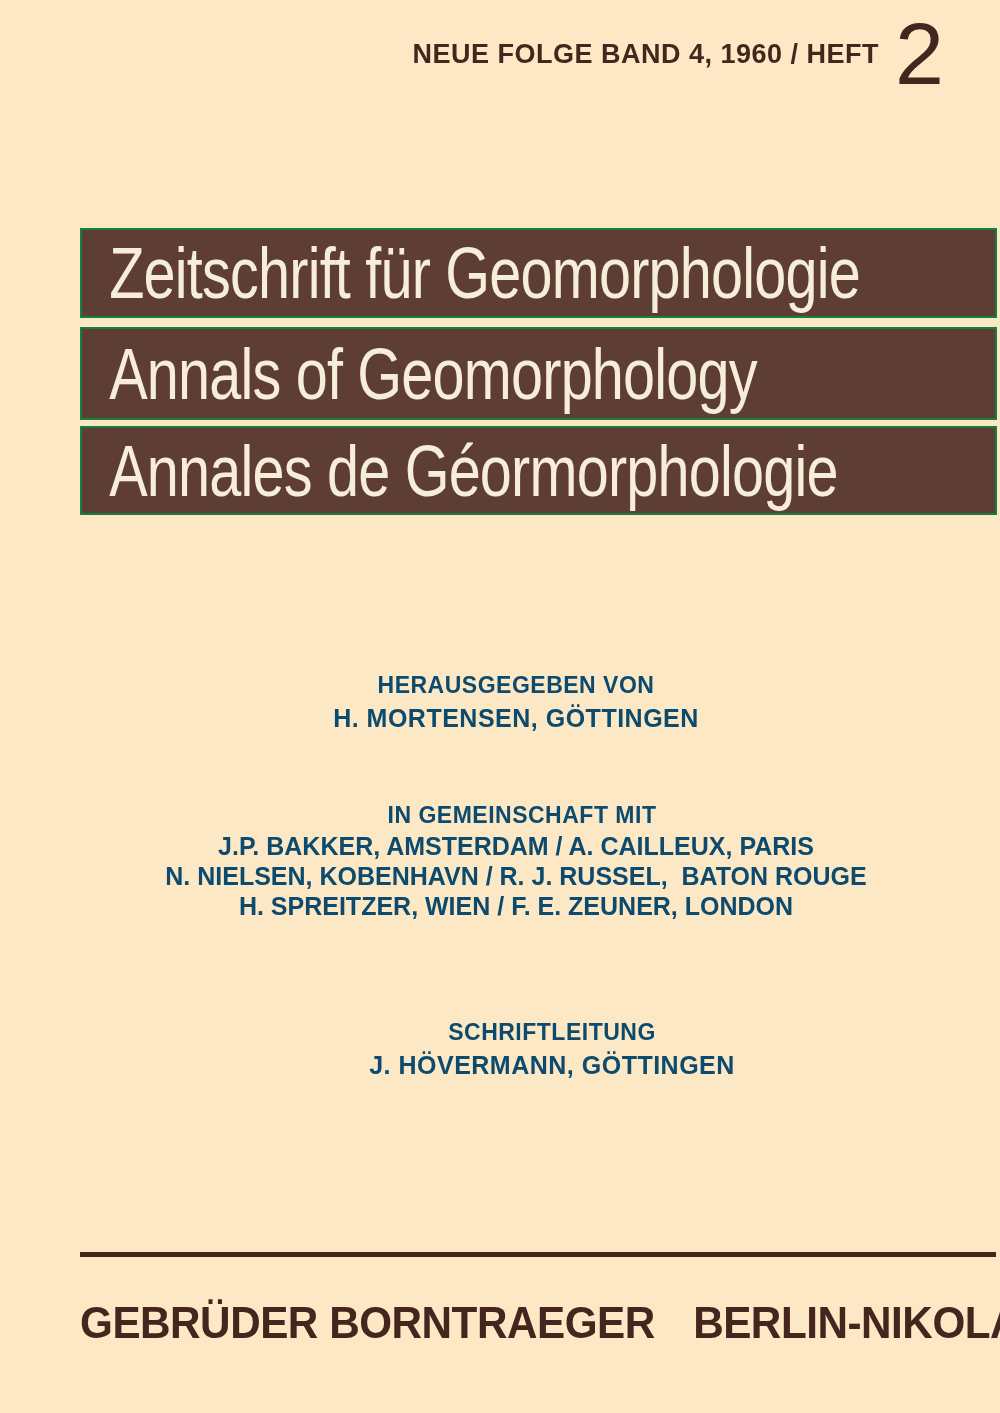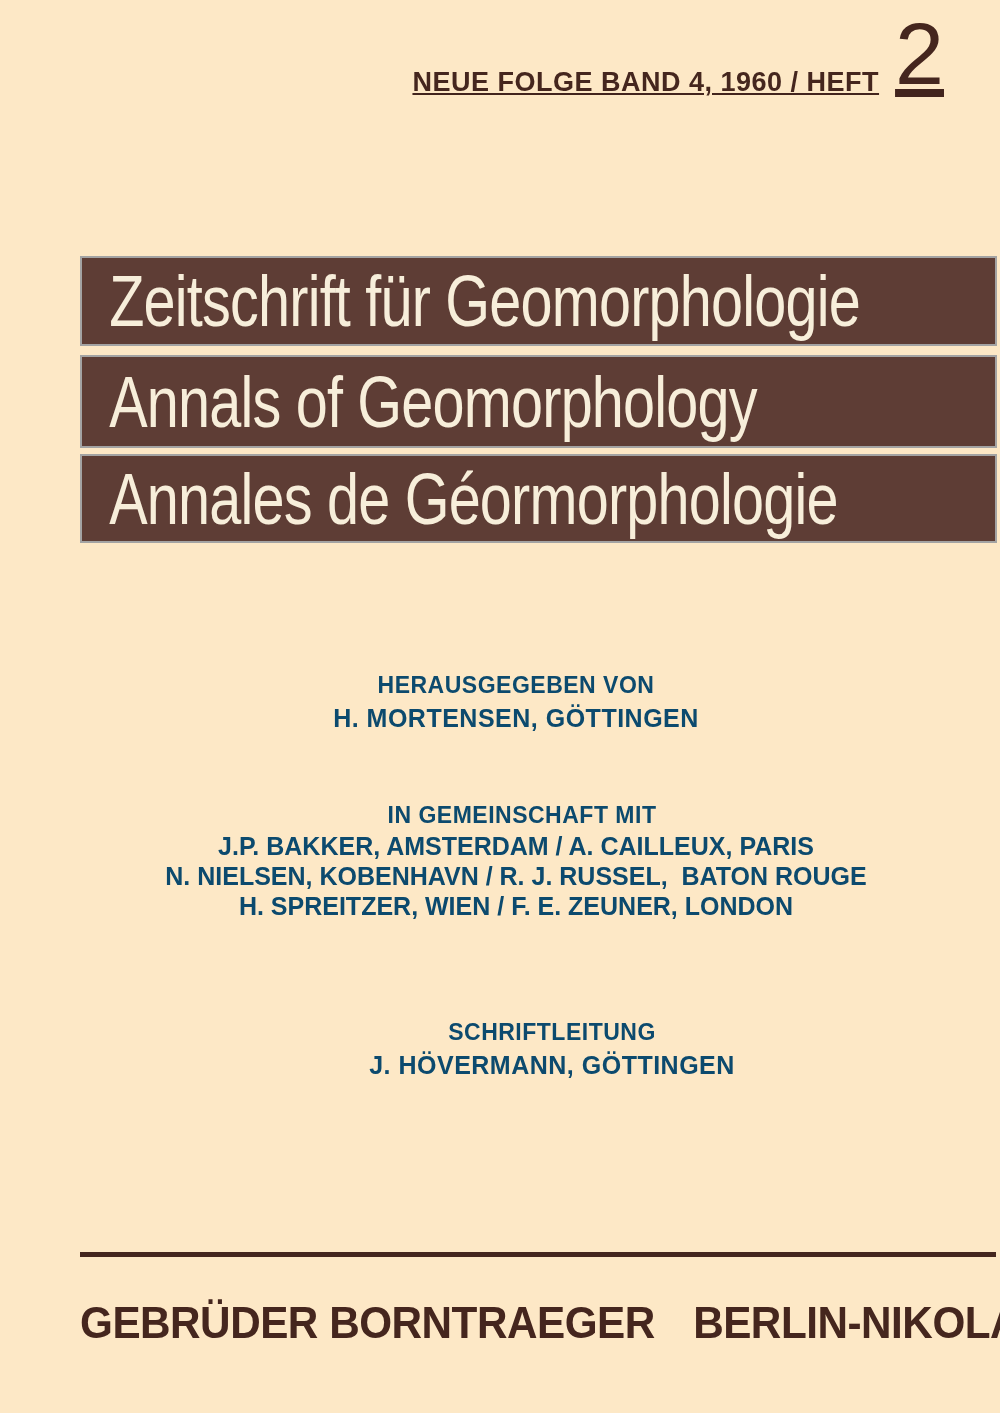--- a/index.html
+++ b/index.html
@@ -15,48 +15,46 @@
     color: #42241d;
     overflow: hidden;
   }
 
   
   .issue-line {
     position: absolute;
     top: 10px;
     right: 56px;
     display: flex;
-    align-items: flex-end;
+    align-items: center;
     gap: 16px;
-    text-decoration: underline;
   }
   .issue-label {
     font-size: 27px;
     font-weight: 700;
     letter-spacing: 0.5px;
     color: #45261e;
   }
   .issue-number {
     font-size: 88px;
     font-weight: 400;
     color: #45261e;
     line-height: 1;
   }
 
   
   .band {
     position: absolute;
     left: 80px;
     width: 917px;
     background: #5e3d35;
-    border: 2px solid #a3a3a3;
+    border: 2px solid #15803d;
     box-sizing: border-box;
     display: flex;
     align-items: center;
-    margin-top: 28px;
   }
   .band-1 { top: 228px; height: 90px; }
   .band-2 { top: 327px; height: 93px; }
   .band-3 { top: 426px; height: 89px; }
   .band-text {
     color: #f7eeda;
     font-size: 72px;
     font-weight: 400;
     padding-left: 34px;
     white-space: nowrap;

